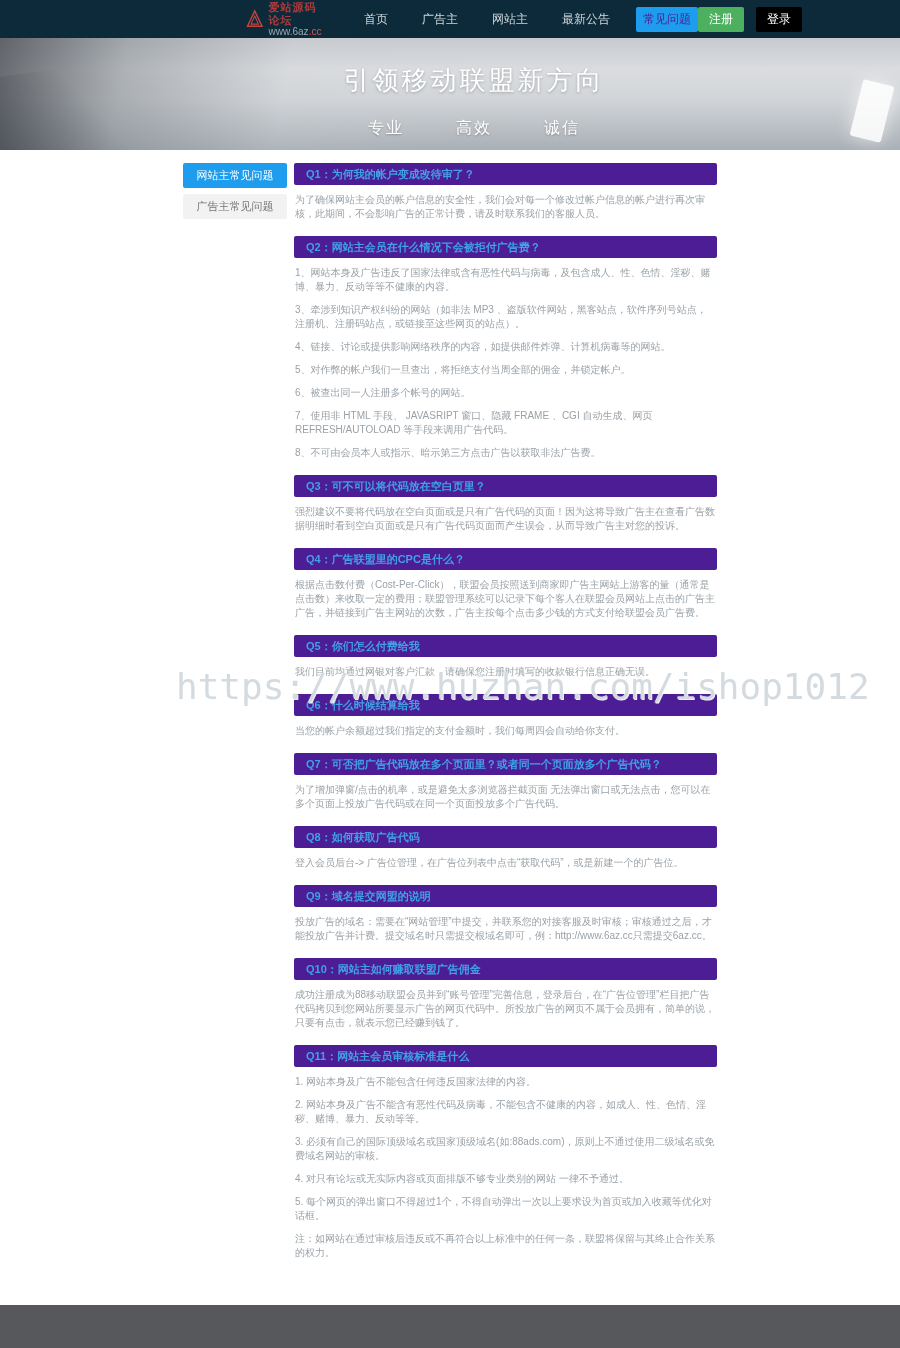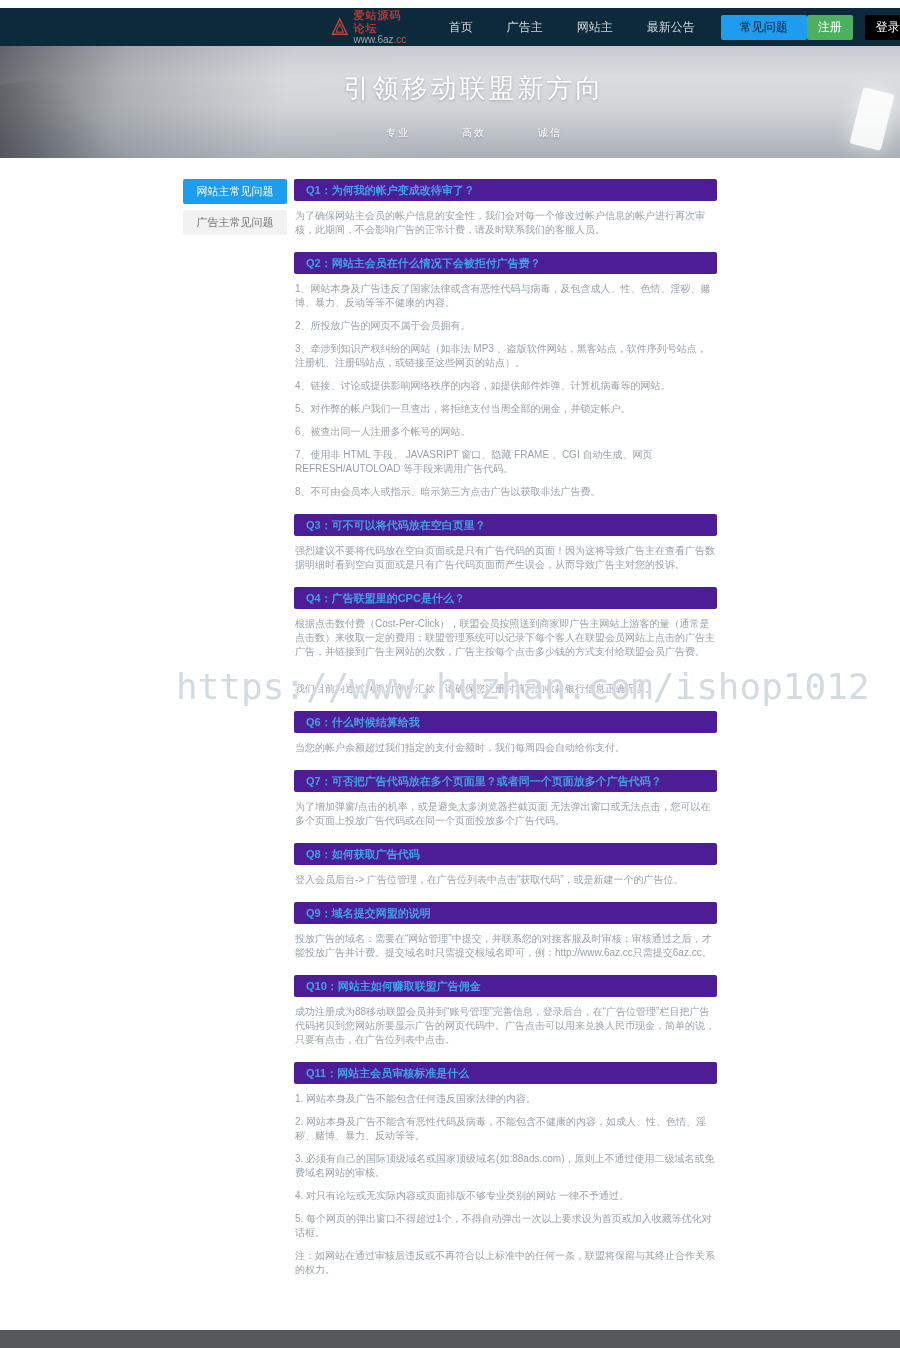--- a/index.html
+++ b/index.html
@@ -3,54 +3,54 @@
 <meta charset="utf-8">
 <style>
   * { box-sizing: border-box; margin: 0; padding: 0; }
   html,body { background:#fff; }
   body {
     width: 900px;
     font-family: "Liberation Sans", "DejaVu Sans", sans-serif;
     -webkit-font-smoothing: antialiased;
   }
   #page { position: relative; width: 900px; overflow: hidden; }
-  .inner { width: 534px; margin: 8px auto; position: relative; }
+  .inner { width: 534px; margin: 0 auto; position: relative; justify-content: center; }
 
   
   .topbar { background:#0d2a3a; height:38px; }
   .topbar .inner { display:flex; align-items:center; height:38px; }
   .logo { display:flex; align-items:center; gap:5px; margin-left:148px; cursor:pointer; }
   .logo svg { display:block; }
   .logo-title { font-size:11px; font-weight:bold; color:#b03a3a; letter-spacing:1px; line-height:1.1; }
   .logo-url { font-size:10px; color:#9aa7ae; line-height:1.1; }
   .logo-url .tld { color:#d9534f; }
   .nav-links { display:flex; align-items:center; gap:18px; margin-left:30px; }
   .nav-link { font-size:12px; color:#cfd8dc; text-decoration:none; padding:4px 8px; cursor:pointer; white-space:nowrap; }
-  .nav-link.active { background:#1e9dee; color:#0f172a; border-radius:2px; padding:4px 19px; }
+  .nav-link.active { background:#1e9dee; color:#4c1d95; border-radius:2px; padding:4px 7px; }
   .nav-auth { margin-left:auto; display:flex; gap:12px; }
   .btn { font-size:12px; color:#fff; text-decoration:none; padding:4px 11px; border-radius:2px; cursor:pointer; white-space:nowrap; }
   .btn.green { background:#4db05f; }
   .btn.blue  { background:#000000; }
 
   
   .hero { position:relative; height:112px; overflow:hidden;
     background:
       linear-gradient(100deg, rgba(62,66,72,.75) 0%, rgba(120,126,132,.45) 14%, rgba(205,208,212,.15) 32%, rgba(240,240,242,0) 52%),
       linear-gradient(180deg, #c6cacf 0%, #dadcdf 28%, #d2d5d8 55%, #a8afb6 100%);
     padding-left: 48px;
   }
   .hero::before { content:""; position:absolute; left:-60px; top:30px; width:260px; height:160px;
     background: linear-gradient(55deg, rgba(35,38,42,.5), rgba(35,38,42,0) 65%); transform: rotate(-8deg); }
   .hero::after { content:""; position:absolute; right:12px; top:44px; width:32px; height:58px;
     background: rgba(255,255,255,.88); border-radius:3px; transform: rotate(14deg);
     box-shadow: 0 0 18px rgba(255,255,255,.6); }
   .hero-title { position:relative; text-align:center; color:#fff; font-size:26px; letter-spacing:3px;
     padding-top:25px; text-shadow:0 1px 3px rgba(0,0,0,.25); z-index:2; }
   .hero-tabs { position:relative; display:flex; justify-content:center; gap:52px; margin-top:20px; z-index:2; }
-  .hero-tab { color:#fff; font-size:10px; letter-spacing:2px; text-shadow:0 1px 2px rgba(0,0,0,.25); cursor:pointer; }
+  .hero-tab { color:#fff; font-size:16px; letter-spacing:2px; text-shadow:0 1px 2px rgba(0,0,0,.25); cursor:pointer; }
 
   
   .main-wrap { padding:13px 0 30px; }
   .main-cols { display:flex; align-items:flex-start; gap:7px; }
   .side { width:104px; flex:0 0 104px; }
   .side-item { display:block; text-align:center; font-size:11px; padding:5px 8px; border-radius:2px;
     color:#777; background:#f2f2f2; margin-bottom:6px; cursor:pointer; }
   .side-item.active { background:#1e9dee; color:#fff; }
   .faq-col { flex:1; min-width:0; }
   .qa { margin-bottom:4px; }
@@ -117,21 +117,20 @@
           <section class="qa">
             <div class="q-head">Q1：为何我的帐户变成改待审了？</div>
             <div class="qa-body">
               <p class="ans">为了确保网站主会员的帐户信息的安全性，我们会对每一个修改过帐户信息的帐户进行再次审核，此期间，不会影响广告的正常计费，请及时联系我们的客服人员。</p>
             </div>
           </section>
           <section class="qa">
             <div class="q-head">Q2：网站主会员在什么情况下会被拒付广告费？</div>
             <div class="qa-body">
               <p class="ans">1、网站本身及广告违反了国家法律或含有恶性代码与病毒，及包含成人、性、色情、淫秽、赌博、暴力、反动等等不健康的内容。</p>
-              <p class="ans">2、所投放广告的网页不属于会员拥有。</p>
               <p class="ans">3、牵涉到知识产权纠纷的网站（如非法 MP3 、盗版软件网站，黑客站点，软件序列号站点，注册机、注册码站点，或链接至这些网页的站点）。</p>
               <p class="ans">4、链接、讨论或提供影响网络秩序的内容，如提供邮件炸弹、计算机病毒等的网站。</p>
               <p class="ans">5、对作弊的帐户我们一旦查出，将拒绝支付当周全部的佣金，并锁定帐户。</p>
               <p class="ans">6、被查出同一人注册多个帐号的网站。</p>
               <p class="ans">7、使用非 HTML 手段、 JAVASRIPT 窗口、隐藏 FRAME 、CGI 自动生成、网页 REFRESH/AUTOLOAD 等手段来调用广告代码。</p>
               <p class="ans">8、不可由会员本人或指示、暗示第三方点击广告以获取非法广告费。</p>
             </div>
           </section>
           <section class="qa">
             <div class="q-head">Q3：可不可以将代码放在空白页里？</div>
@@ -139,20 +138,21 @@
               <p class="ans">强烈建议不要将代码放在空白页面或是只有广告代码的页面！因为这将导致广告主在查看广告数据明细时看到空白页面或是只有广告代码页面而产生误会，从而导致广告主对您的投诉。</p>
             </div>
           </section>
           <section class="qa">
             <div class="q-head">Q4：广告联盟里的CPC是什么？</div>
             <div class="qa-body">
               <p class="ans">根据点击数付费（Cost-Per-Click），联盟会员按照送到商家即广告主网站上游客的量（通常是点击数）来收取一定的费用；联盟管理系统可以记录下每个客人在联盟会员网站上点击的广告主广告，并链接到广告主网站的次数，广告主按每个点击多少钱的方式支付给联盟会员广告费。</p>
             </div>
           </section>
           <section class="qa">
+            <div class="q-head">Q5：你们怎么付费给我</div>
             <div class="qa-body">
               <p class="ans">我们目前均通过网银对客户汇款，请确保您注册时填写的收款银行信息正确无误。</p>
             </div>
           </section>
           <section class="qa">
             <div class="q-head">Q6：什么时候结算给我</div>
             <div class="qa-body">
               <p class="ans">当您的帐户余额超过我们指定的支付金额时，我们每周四会自动给你支付。</p>
             </div>
           </section>
@@ -170,21 +170,21 @@
           </section>
           <section class="qa">
             <div class="q-head">Q9：域名提交网盟的说明</div>
             <div class="qa-body">
               <p class="ans">投放广告的域名：需要在“网站管理”中提交，并联系您的对接客服及时审核；审核通过之后，才能投放广告并计费。提交域名时只需提交根域名即可，例：http://www.6az.cc只需提交6az.cc。</p>
             </div>
           </section>
           <section class="qa">
             <div class="q-head">Q10：网站主如何赚取联盟广告佣金</div>
             <div class="qa-body">
-              <p class="ans">成功注册成为88移动联盟会员并到“账号管理”完善信息，登录后台，在“广告位管理”栏目把广告代码拷贝到您网站所要显示广告的网页代码中。广告点击可以用来兑换人民币现金，简单的说，只要有点击，在广告位列表中点击。</p>
+              <p class="ans">成功注册成为88移动联盟会员并到“账号管理”完善信息，登录后台，在“广告位管理”栏目把广告代码拷贝到您网站所要显示广告的网页代码中。所投放广告的网页不属于会员拥有，简单的说，只要有点击，就表示您已经赚到钱了。</p>
             </div>
           </section>
           <section class="qa">
             <div class="q-head">Q11：网站主会员审核标准是什么</div>
             <div class="qa-body">
               <p class="ans">1. 网站本身及广告不能包含任何违反国家法律的内容。</p>
               <p class="ans">2. 网站本身及广告不能含有恶性代码及病毒，不能包含不健康的内容，如成人、性、色情、淫秽、赌博、暴力、反动等等。</p>
               <p class="ans">3. 必须有自己的国际顶级域名或国家顶级域名(如:88ads.com)，原则上不通过使用二级域名或免费域名网站的审核。</p>
               <p class="ans">4. 对只有论坛或无实际内容或页面排版不够专业类别的网站 一律不予通过。</p>
               <p class="ans">5. 每个网页的弹出窗口不得超过1个，不得自动弹出一次以上要求设为首页或加入收藏等优化对话框。</p>

